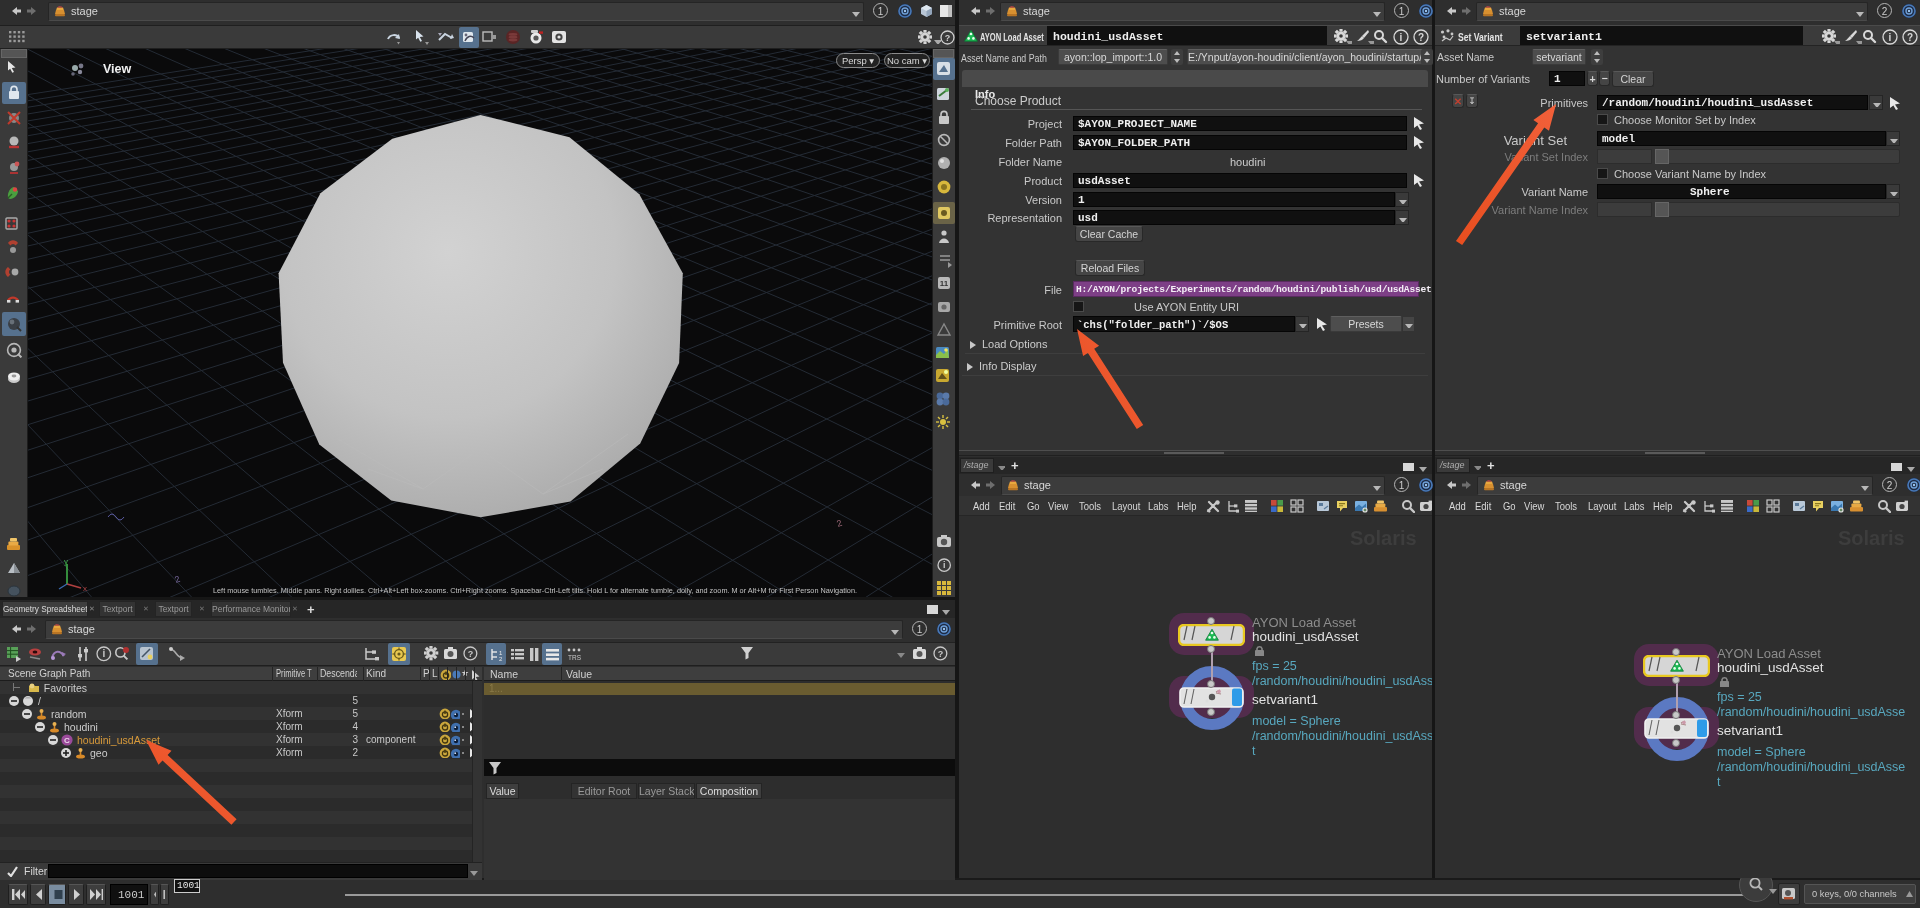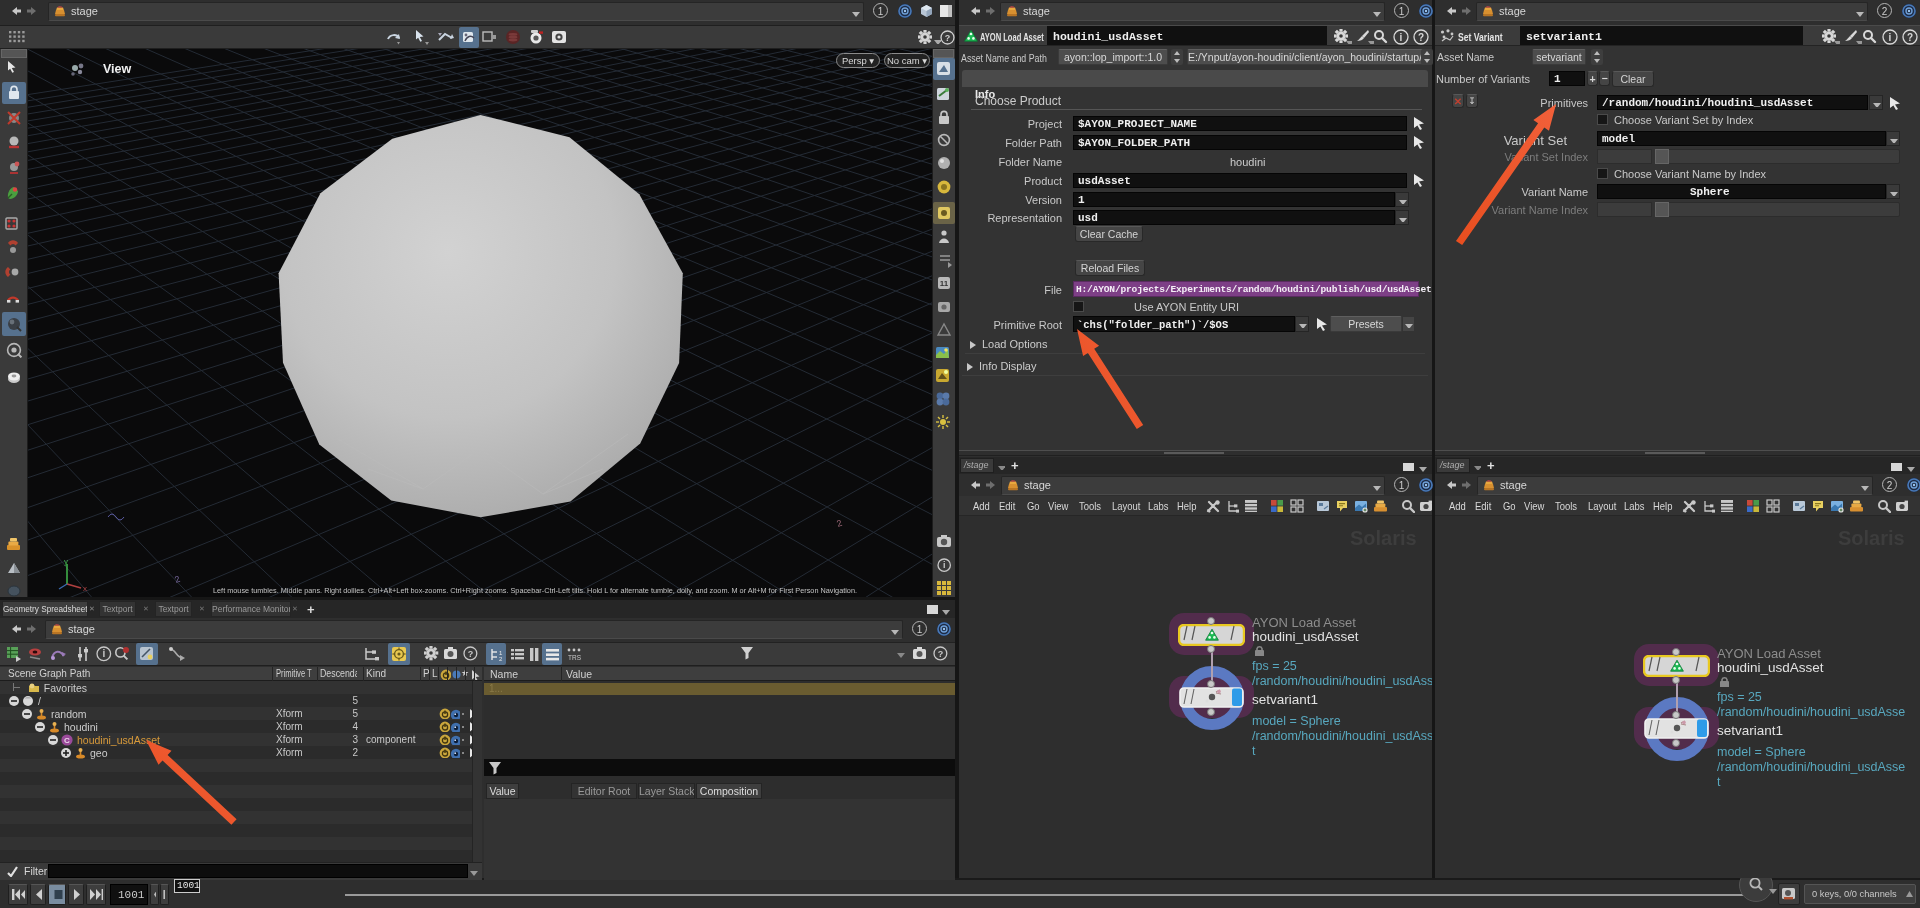--- a/index.html
+++ b/index.html
@@ -1303,21 +1303,21 @@
 <div class="a" style="left:1597px;top:95px;width:271px;height:15px;background:#101010;border:1px solid #050505"></div>
 <div class="lbl" style="left:1602px;top:97px;font-size:11px;color:#f0f0f0;font-weight:bold;font-family:'Liberation Mono',monospace">/random/houdini/houdini_usdAsset</div>
 <div class="a" style="left:1869px;top:95px;width:14px;height:15px;background:#3a3a3a;border:1px solid #252525"></div>
 <svg class="a" style="left:1872px;top:100px;" width="9" height="7" viewBox="0 0 9 7">
     <path d="M1 3 L9 3 L5 8 Z" fill="#b8b8b8"></path>
   </svg>
 <svg class="a" style="left:1888px;top:96px;" width="14" height="15" viewBox="0 0 14 15">
     <path d="M2 1 L12 7.5 L7 8.5 L10 13 L8 14 L5.4 9.6 L2 12 Z" fill="#e8e8e8"></path>
   </svg>
 <div class="chk" style="left:1597px;top:114px"></div>
-<div class="lbl" style="left:1614px;top:114px;font-size:11px;color:#c9c9c9;font-weight:normal;">Choose Variant Set by Index</div>
+<div class="lbl" style="left:1614px;top:114px;font-size:11px;color:#c9c9c9;font-weight:normal;">Choose Monitor Set by Index</div>
 <div class="lblr" style="left:1367px;top:133px;width:200px;font-size:13px;color:#c9c9c9;">Variant Set</div>
 <div class="a" style="left:1597px;top:131px;width:289px;height:15px;background:#101010;border:1px solid #050505"></div>
 <div class="lbl" style="left:1602px;top:133px;font-size:11px;color:#f0f0f0;font-weight:bold;font-family:'Liberation Mono',monospace">model</div>
 <div class="a" style="left:1886px;top:131px;width:14px;height:15px;background:#3a3a3a;border:1px solid #252525"></div>
 <svg class="a" style="left:1889px;top:136px;" width="9" height="7" viewBox="0 0 9 7">
     <path d="M1 3 L9 3 L5 8 Z" fill="#b8b8b8"></path>
   </svg>
 <div class="lblr" style="left:1388px;top:151px;width:200px;font-size:11px;color:#7d7d7d;">Variant Set Index</div>
 <div class="a" style="left:1597px;top:149px;width:55px;height:15px;background:#3c3c3c;border:1px solid #2c2c2c"></div>
 <div class="a" style="left:1655px;top:149px;width:245px;height:15px;background:#3c3c3c;border:1px solid #2c2c2c;border-radius:2px"></div>

